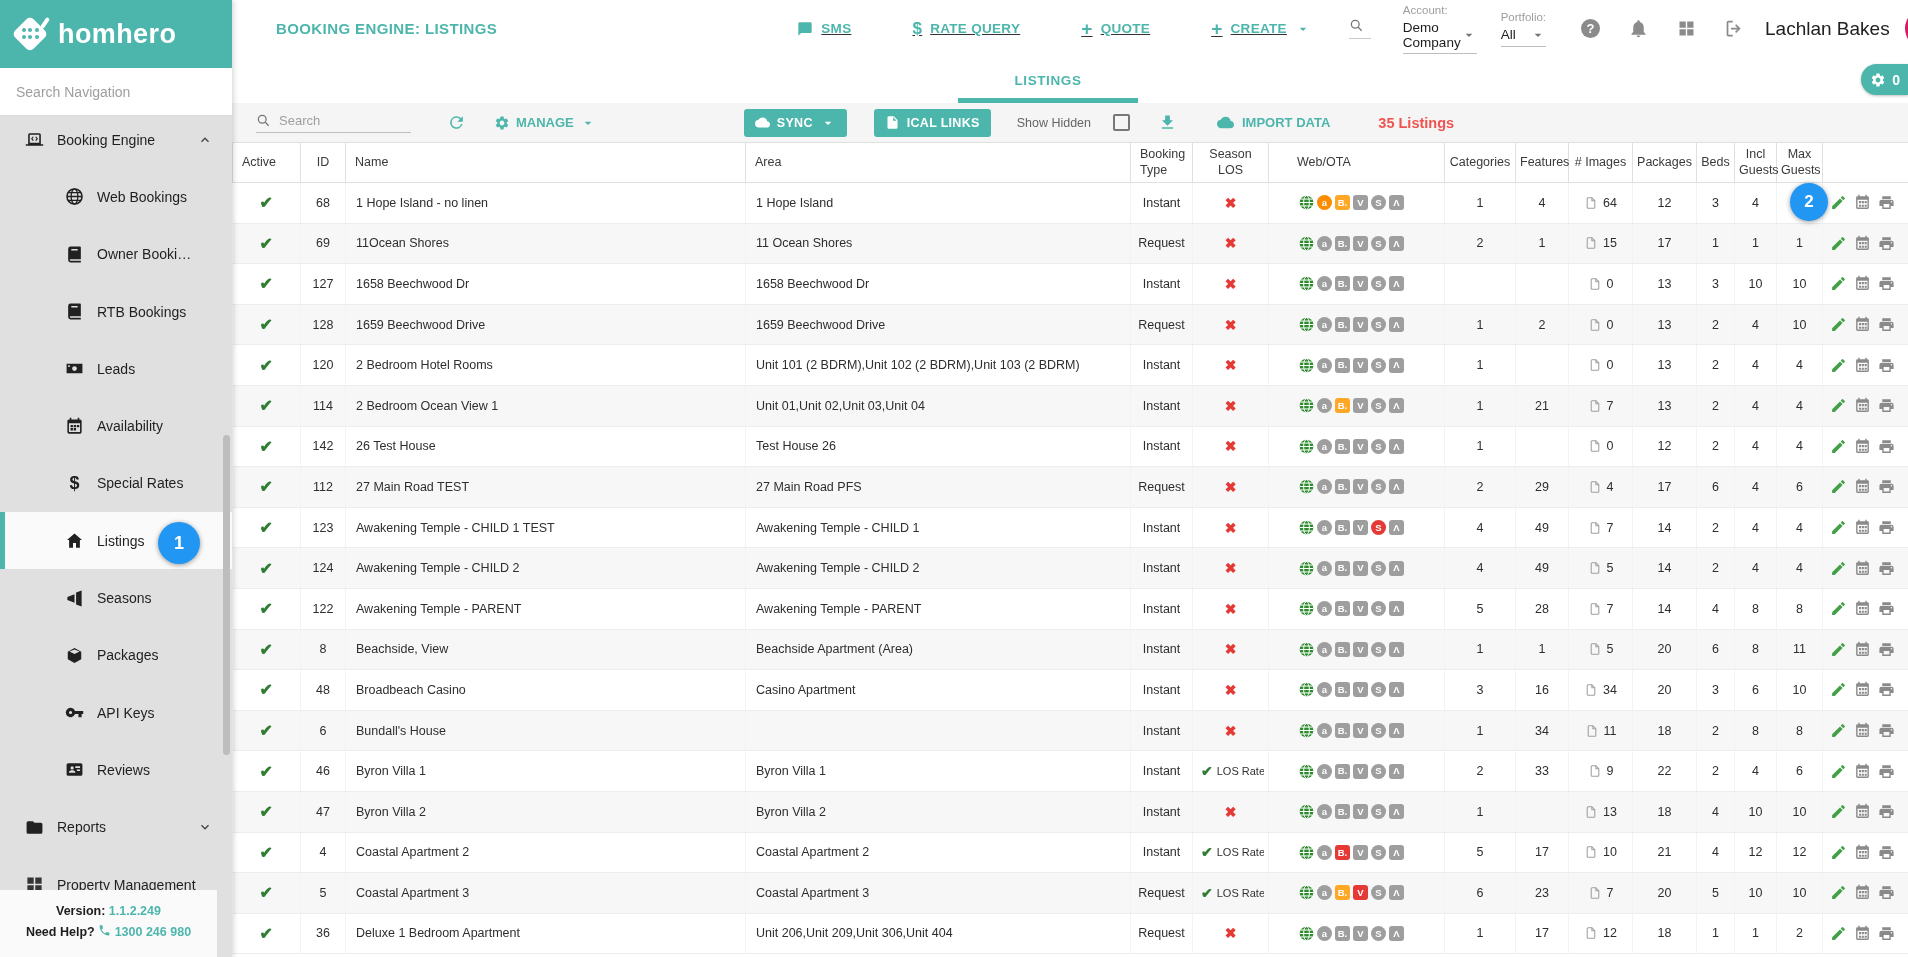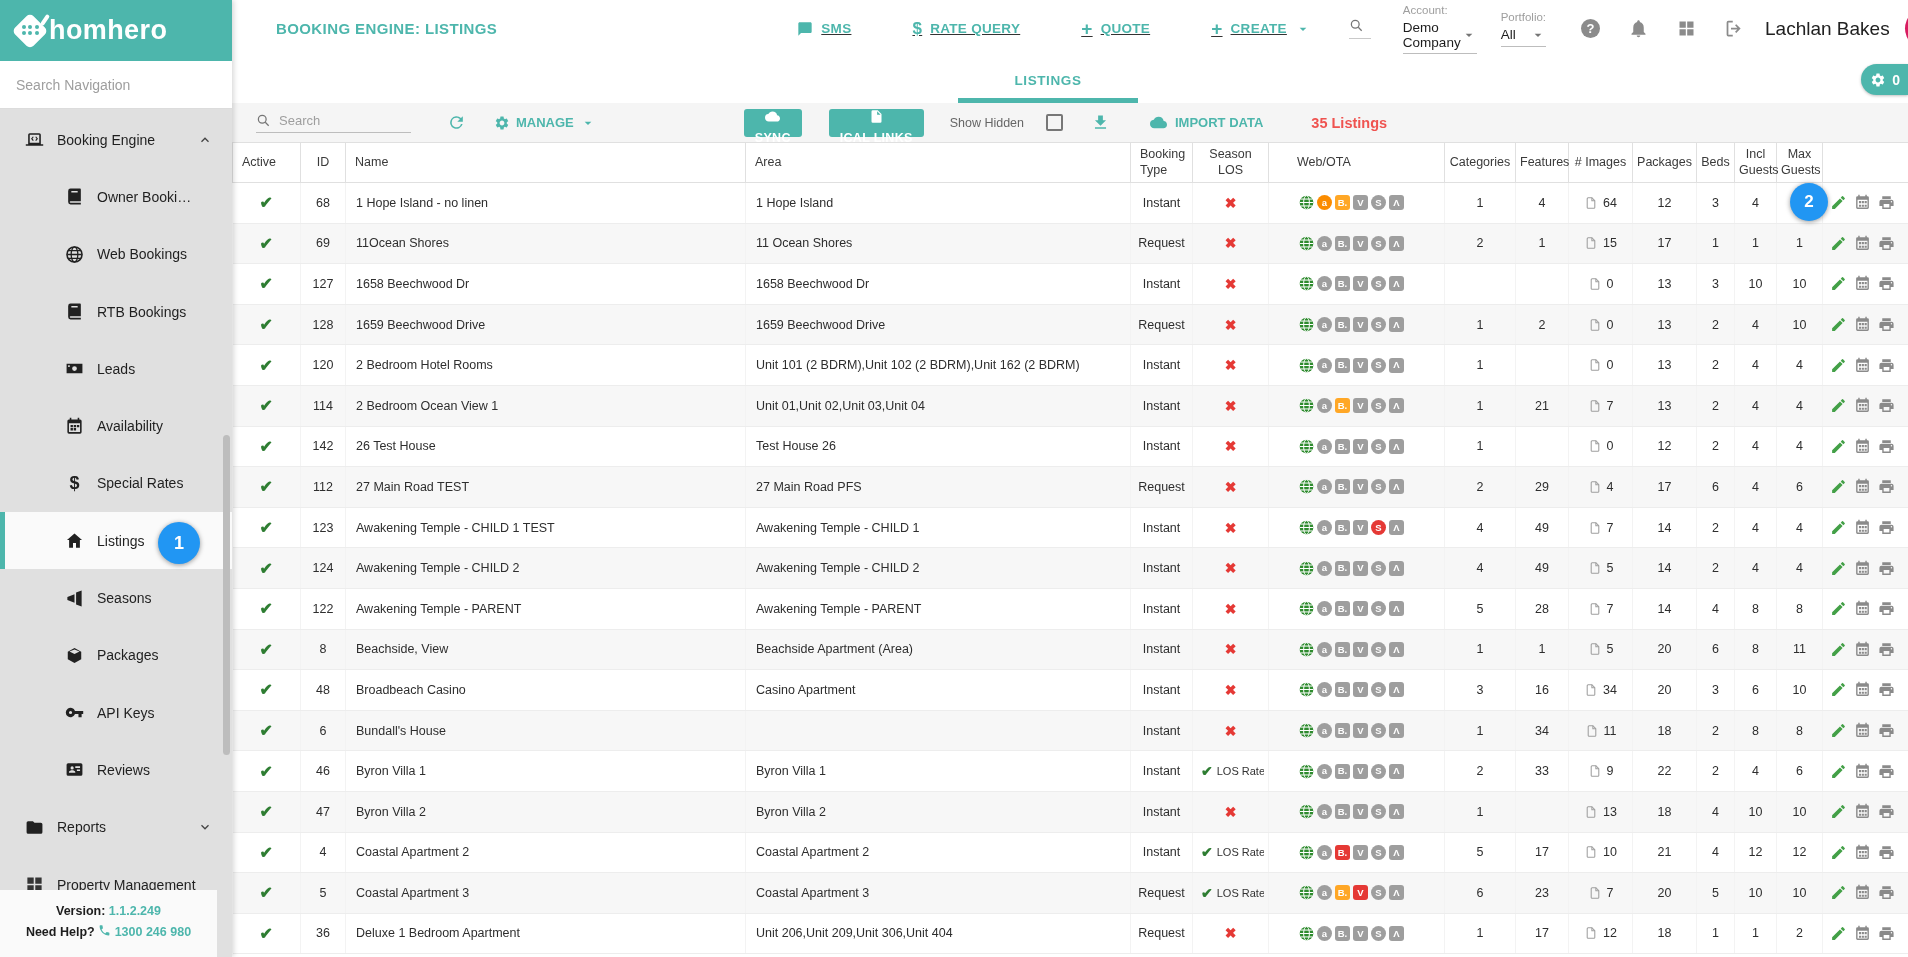--- a/index.html
+++ b/index.html
@@ -2,21 +2,21 @@
 <html><head>
 <meta charset="utf-8">
 <style>
   * { margin:0; padding:0; box-sizing:border-box; }
   html,body { width:1908px; height:957px; overflow:hidden; }
   body { font-family:"Liberation Sans", sans-serif; background:#fff; position:relative; color:#333; }
   .app { display:flex; width:100%; height:100%; }
 
   
   .sidebar { width:232px; flex:0 0 232px; background:#e0e0e0; position:relative; z-index:5; box-shadow:2px 0 5px rgba(0,0,0,.15); }
-  .sidebar-logo { height:61px; background:#4DB6AC; display:flex; align-items:center; padding-left:13px; }
+  .sidebar-logo { height:68px; background:#4DB6AC; display:flex; align-items:center; padding-left:13px; gap:9px; }
   .logo-mark { width:36px; height:36px; position:relative; flex:0 0 36px; }
   .logo-diamond { position:absolute; left:4px; top:5px; width:26px; height:26px; background:#fff; border-radius:5px; transform:rotate(45deg); }
   .logo-dots { position:absolute; left:9px; top:12px; width:18px; height:12px; display:grid; grid-template-columns:repeat(3,1fr); grid-gap:1px; }
   .logo-dots i { width:4px; height:4px; background:#4DB6AC; border-radius:50%; }
   .logo-pen { position:absolute; right:2px; top:1px; width:4px; height:12px; background:#fff; border-radius:2px; transform:rotate(35deg); }
   .logo-text { color:#fff; font-size:27px; font-weight:bold; letter-spacing:.4px; }
   .sidebar-search { height:48px; background:#fff; display:flex; align-items:center; padding:0 16px; border-bottom:1px solid #dcdcdc; }
   .sidebar-search input { border:none; outline:none; width:100%; background:transparent; font-family:"Liberation Sans",sans-serif; font-size:14px; color:#555; }
   .sidebar-search input::placeholder { color:#9e9e9e; }
   .menu { position:absolute; top:105px; bottom:67px; left:0; right:0; overflow:hidden; padding-top:6px; }
@@ -82,21 +82,21 @@
   .tl-search .ico { width:15px; height:15px; color:#757575; }
   .tl-search .ico svg { width:15px; height:15px; }
   .tl-search input { border:none; outline:none; width:100%; background:transparent; font-family:"Liberation Sans",sans-serif; font-size:13px; color:#555; }
   .tl-search input::placeholder { color:#9e9e9e; }
   .tl-ico-btn { width:19px; height:19px; color:#4DB6AC; cursor:pointer; }
   .tl-ico-btn svg { width:19px; height:19px; }
   .tl-refresh { margin-left:36px; }
   .tl-manage { display:flex; align-items:center; gap:6px; color:#4DB6AC; font-weight:bold; font-size:13px; margin-left:28px; cursor:pointer; }
   .tl-manage .ico { width:16px; height:16px; }
   .tl-manage .ico svg { width:16px; height:16px; }
-  .btn { height:28px; background:#4DB6AC; color:#fff; border:none; border-radius:3px; font-family:"Liberation Sans",sans-serif; font-weight:bold; font-size:12.5px; display:flex; align-items:center; gap:7px; padding:0 11px; cursor:pointer; letter-spacing:.3px;flex-direction:column; }
+  .btn { height:28px; background:#4DB6AC; color:#fff; border:none; border-radius:3px; font-family:"Liberation Sans",sans-serif; font-weight:bold; font-size:12.5px; display:flex; align-items:center; gap:7px; padding:0 11px; cursor:pointer; letter-spacing:.3px; }
   .btn .ico { width:15px; height:15px; display:inline-flex; }
   .btn .ico svg { width:15px; height:15px; }
   .btn-sync { margin-left:148px; }
   .btn-ical { margin-left:27px; }
   .tl-showhidden { font-size:12.5px; color:#666; margin-left:26px; white-space:nowrap; }
   .tl-checkbox { width:17px; height:17px; border:2px solid #777; border-radius:2px; margin-left:22px; cursor:pointer; background:#f5f5f5; }
   .tl-download { margin-left:28px; }
   .tl-import { display:flex; align-items:center; gap:8px; color:#4DB6AC; font-weight:bold; font-size:13px; margin-left:40px; cursor:pointer; }
   .tl-import .ico { width:17px; height:17px; }
   .tl-import .ico svg { width:17px; height:17px; }
@@ -172,34 +172,34 @@
             </svg>
           </span>
           <span class="mi-label">Booking Engine</span>
           <span class="mi-chev"><svg viewBox="0 0 24 24">
               <path fill="none" stroke="currentColor" stroke-width="2.2" d="M6 15l6-6 6 6"></path>
             </svg></span>
         </div>
         <div class="menu-item child">
           <span class="mi-icon">
             <svg viewBox="0 0 24 24">
-              <path fill="currentColor" d="M18 2H7a3 3 0 0 0-3 3v14a3 3 0 0 0 3 3h13v-2H7a1 1 0 0 1 0-2h13V3a1 1 0 0 0-1-1zm-2 5H8V5h8v2z"></path>
-            </svg>
-          </span>
-          <span class="mi-label">Owner Booki…</span>
+              <circle cx="12" cy="12" r="9.5" fill="none" stroke="currentColor" stroke-width="2"></circle>
+              <ellipse cx="12" cy="12" rx="4.2" ry="9.5" fill="none" stroke="currentColor" stroke-width="1.6"></ellipse>
+              <path d="M3 12h18M4.3 7h15.4M4.3 17h15.4" stroke="currentColor" stroke-width="1.6" fill="none"></path>
+            </svg>
+          </span>
+          <span class="mi-label">Web Bookings</span>
         </div>
         <div class="menu-item child">
           <span class="mi-icon">
             <svg viewBox="0 0 24 24">
-              <circle cx="12" cy="12" r="9.5" fill="none" stroke="currentColor" stroke-width="2"></circle>
-              <ellipse cx="12" cy="12" rx="4.2" ry="9.5" fill="none" stroke="currentColor" stroke-width="1.6"></ellipse>
-              <path d="M3 12h18M4.3 7h15.4M4.3 17h15.4" stroke="currentColor" stroke-width="1.6" fill="none"></path>
-            </svg>
-          </span>
-          <span class="mi-label">Web Bookings</span>
+              <path fill="currentColor" d="M18 2H7a3 3 0 0 0-3 3v14a3 3 0 0 0 3 3h13v-2H7a1 1 0 0 1 0-2h13V3a1 1 0 0 0-1-1zm-2 5H8V5h8v2z"></path>
+            </svg>
+          </span>
+          <span class="mi-label">Owner Booki…</span>
         </div>
         <div class="menu-item child">
           <span class="mi-icon">
             <svg viewBox="0 0 24 24">
               <path fill="currentColor" d="M18 2H7a3 3 0 0 0-3 3v14a3 3 0 0 0 3 3h13v-2H7a1 1 0 0 1 0-2h13V3a1 1 0 0 0-1-1zm-2 5H8V5h8v2z"></path>
             </svg>
           </span>
           <span class="mi-label">RTB Bookings</span>
         </div>
         <div class="menu-item child">
@@ -693,21 +693,21 @@
                   <span class="act act-print"><svg viewBox="0 0 24 24">
                       <path fill="currentColor" d="M19 8H5a3 3 0 0 0-3 3v6h4v4h12v-4h4v-6a3 3 0 0 0-3-3zm-3 11H8v-5h8v5zm3-7a1 1 0 1 1 0-2 1 1 0 0 1 0 2zM18 3H6v4h12V3z"></path>
                     </svg></span>
                 </span>
               </td>
             </tr>
             <tr>
               <td class="ac"><span class="check">✔</span></td>
               <td class="ac">120</td>
               <td class="al">2 Bedroom Hotel Rooms</td>
-              <td class="al">Unit 101 (2 BDRM),Unit 102 (2 BDRM),Unit 162 (2 BDRM)</td>
+              <td class="al">Unit 101 (2 BDRM),Unit 102 (2 BDRM),Unit 103 (2 BDRM)</td>
               <td class="ac">Instant</td>
               <td class="ac"><span class="cross">✖</span></td>
               <td>
                 <span class="ota-wrap">
                   <span class="ota c-green" style="background: transparent;">
                     <svg viewBox="0 0 24 24">
                       <circle cx="12" cy="12" r="11" fill="currentColor"></circle>
                       <ellipse cx="12" cy="12" rx="4.6" ry="11" fill="none" stroke="#fff" stroke-width="1.6"></ellipse>
                       <path d="M1 12h22M2.6 6.5h18.8M2.6 17.5h18.8" stroke="#fff" stroke-width="1.6" fill="none"></path>
                     </svg>

